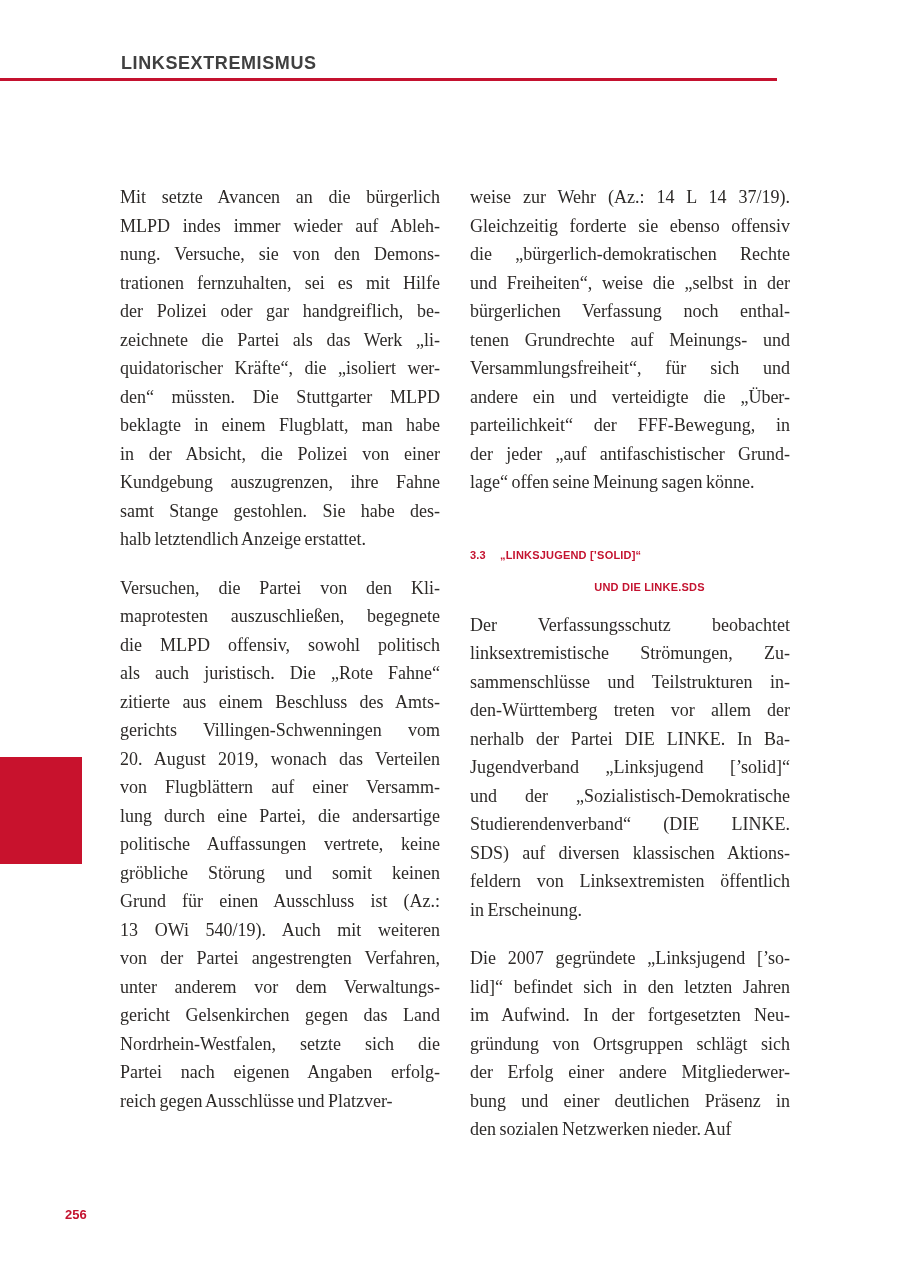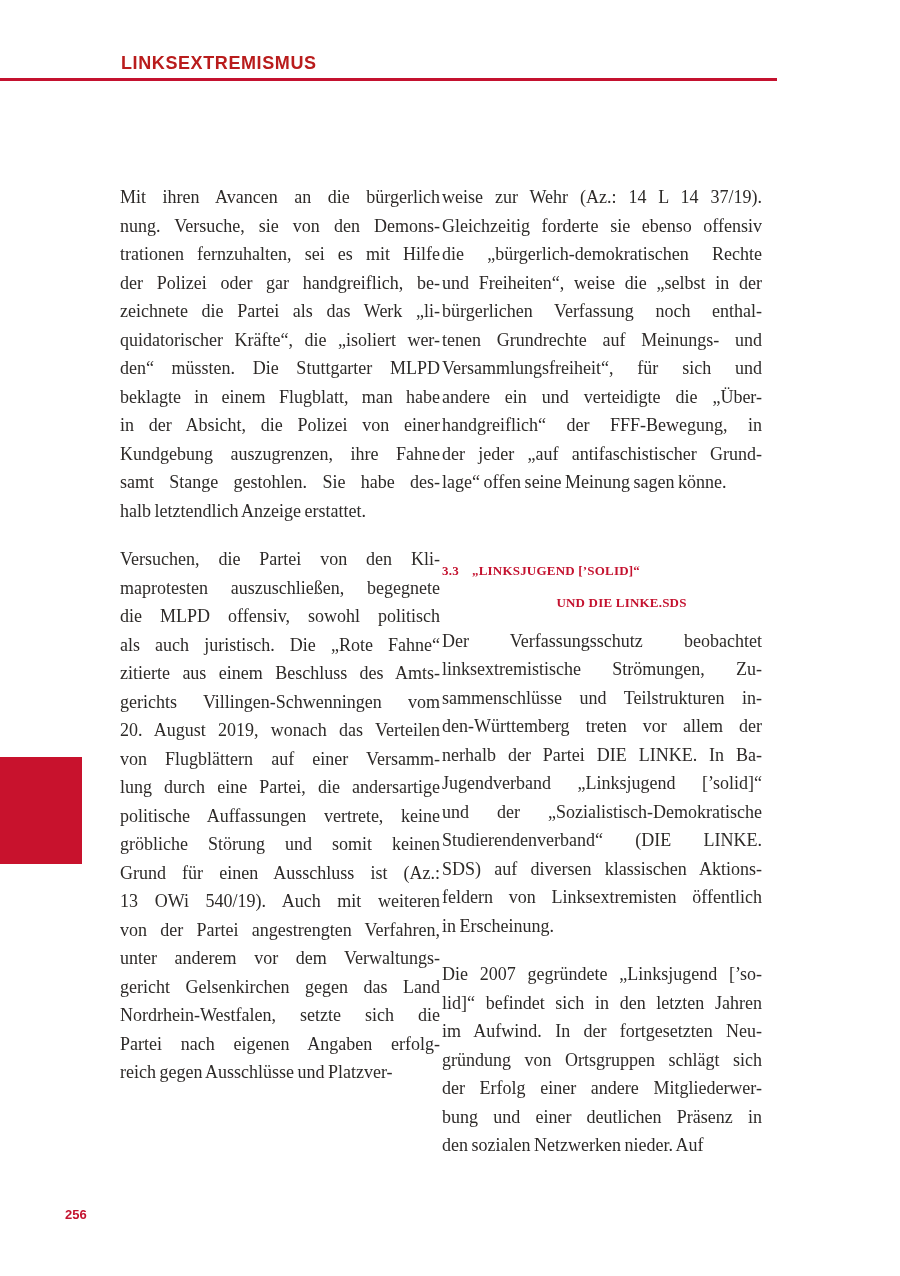--- a/index.html
+++ b/index.html
@@ -15,63 +15,63 @@
 
   
   .page-header {
     position: absolute;
     left: 121px;
     top: 53px;
     font-family: "Liberation Sans", sans-serif;
     font-weight: bold;
     font-size: 18px;
     letter-spacing: 0.6px;
-    color: #b91c1c;
+    color: #404040;
     white-space: nowrap;
   }
   .header-rule {
     position: absolute;
     left: 0;
     top: 78px;
     width: 777px;
     height: 3px;
     background: #C4122F;
   }
 
   
   .col {
     position: absolute;
     top: 183px;
     color: #2d2a28;
   }
   #col-left  { left: 120px; width: 320px; }
-  #col-right { left: 442px; width: 320px; }
+  #col-right { left: 470px; width: 320px; }
 
   .para { margin: 0; }
   .para.gap-before { margin-top: 20px; }
 
   .line {
     font-size: 18px;
     line-height: 28.5px;
     height: 28.5px;
     overflow: hidden;
     word-spacing: -1px;
     text-align: justify;
     text-align-last: justify;
   }
   .line.last { text-align-last: left; }
 
   
   .section-heading {
     position: relative;
-    margin-top: 58px;
+    margin-top: 42px;
     padding-left: 39px;
-    font-family: Liberation Serif, serif;
+    font-family: Liberation Sans, sans-serif;
     font-weight: bold;
-    font-size: 13px;
+    font-size: 11px;
     letter-spacing: 0.2px;
     line-height: 32px;
     color: #C4122F;
   }
   .section-heading .h-num {
     position: absolute;
     left: 0;
     top: 0;
   }
   .section-heading .h-line1 { text-indent: -9px; white-space: nowrap; }
@@ -104,21 +104,22 @@
 
 <div id="page">
 
   <div class="page-header">
     <span>LINKSEXTREMISMUS</span>
   </div>
   <div class="header-rule"></div>
 
   <div class="col" id="col-left">
     <div class="para">
-        <div class="line">Mit ihren Avancen an die bürgerlich</div>
+        <div class="line">Mit setzte Avancen an die bürgerlich</div>
+        <div class="line">MLPD indes immer wieder auf Ableh-</div>
         <div class="line">nung. Versuche, sie von den Demons-</div>
         <div class="line">trationen fernzuhalten, sei es mit Hilfe</div>
         <div class="line">der Polizei oder gar handgreiflich, be-</div>
         <div class="line">zeichnete die Partei als das Werk „li-</div>
         <div class="line">quidatorischer Kräfte“, die „isoliert wer-</div>
         <div class="line">den“ müssten. Die Stuttgarter MLPD</div>
         <div class="line">beklagte in einem Flugblatt, man habe</div>
         <div class="line">in der Absicht, die Polizei von einer</div>
         <div class="line">Kundgebung auszugrenzen, ihre Fahne</div>
         <div class="line">samt Stange gestohlen. Sie habe des-</div>
@@ -150,21 +151,21 @@
   <div class="col" id="col-right">
     <div class="para">
         <div class="line">weise zur Wehr (Az.: 14 L 14 37/19).</div>
         <div class="line">Gleichzeitig forderte sie ebenso offensiv</div>
         <div class="line">die „bürgerlich-demokratischen Rechte</div>
         <div class="line">und Freiheiten“, weise die „selbst in der</div>
         <div class="line">bürgerlichen Verfassung noch enthal-</div>
         <div class="line">tenen Grundrechte auf Meinungs- und</div>
         <div class="line">Versammlungsfreiheit“, für sich und</div>
         <div class="line">andere ein und verteidigte die „Über-</div>
-        <div class="line">handgreiflich“ der FFF-Bewegung, in</div>
+        <div class="line">parteilichkeit“ der FFF-Bewegung, in</div>
         <div class="line">der jeder „auf antifaschistischer Grund-</div>
         <div class="line last">lage“ offen seine Meinung sagen könne.</div>
       </div>
 
     <div class="section-heading">
       <span class="h-num">3.3</span>
       <div class="h-line1">„LINKSJUGEND [’SOLID]“</div>
       <div class="h-line2">UND DIE LINKE.SDS</div>
     </div>
 

